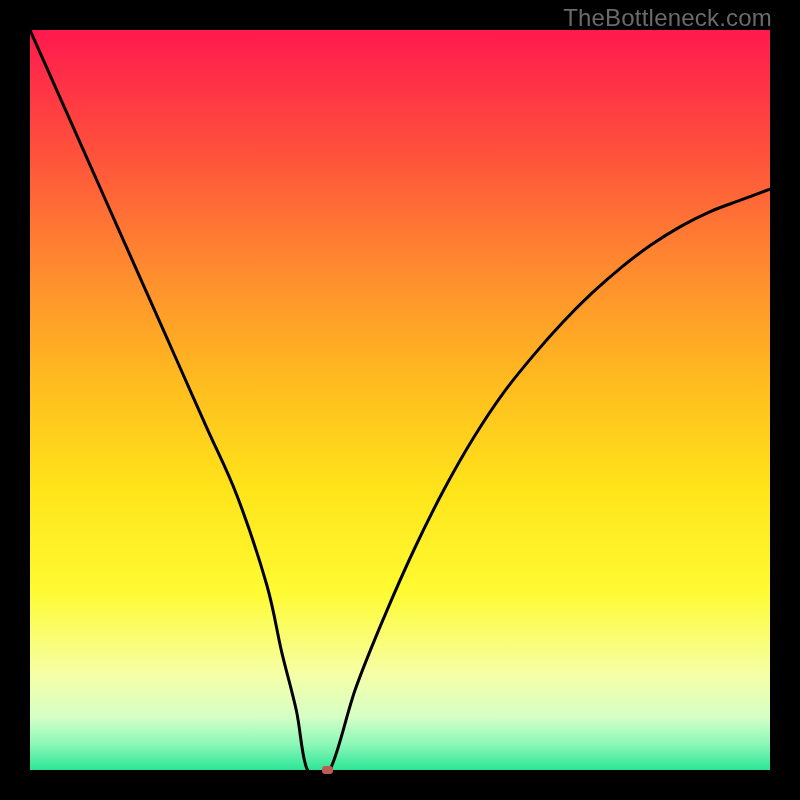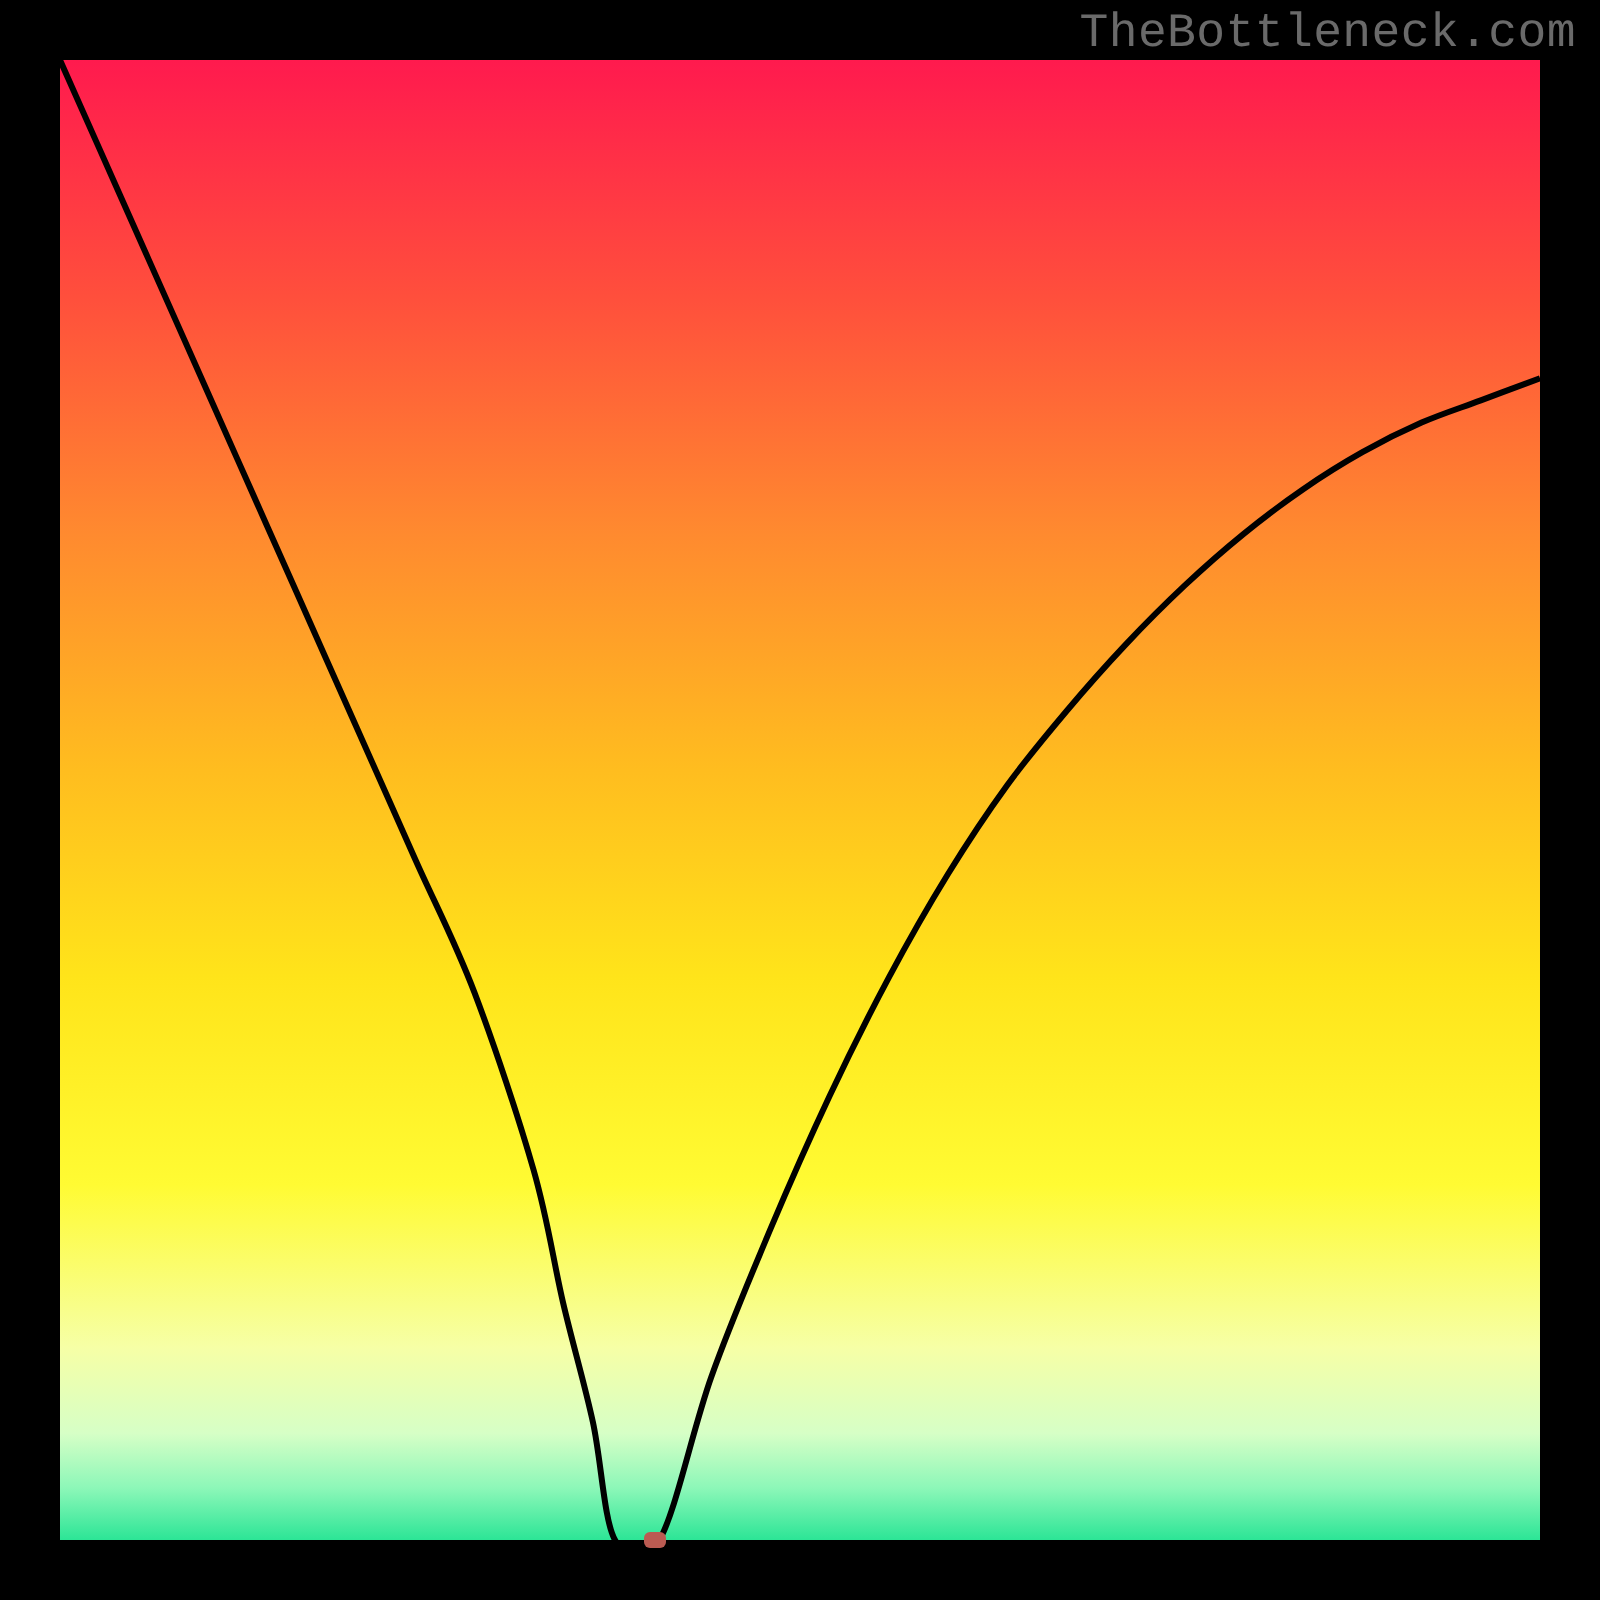--- a/index.html
+++ b/index.html
@@ -6,22 +6,22 @@
   html, body { width: 800px; height: 800px; overflow: hidden; background: #000; }
   .frame {
     position: relative;
     width: 800px;
     height: 800px;
     background: #000;
   }
   .watermark {
     position: absolute;
     top: 4px;
-    right: 12px;
-    font-family: Liberation Mono, monospace;
+    right: 28px;
+    font-family: Liberation Sans, sans-serif;
     font-size: 24px;
     font-weight: 500;
     color: #6a6a6a;
     letter-spacing: 0.2px;
     z-index: 10;
     margin-left: 22px;
   }
   .plot {
     position: absolute;
     left: 30px;

